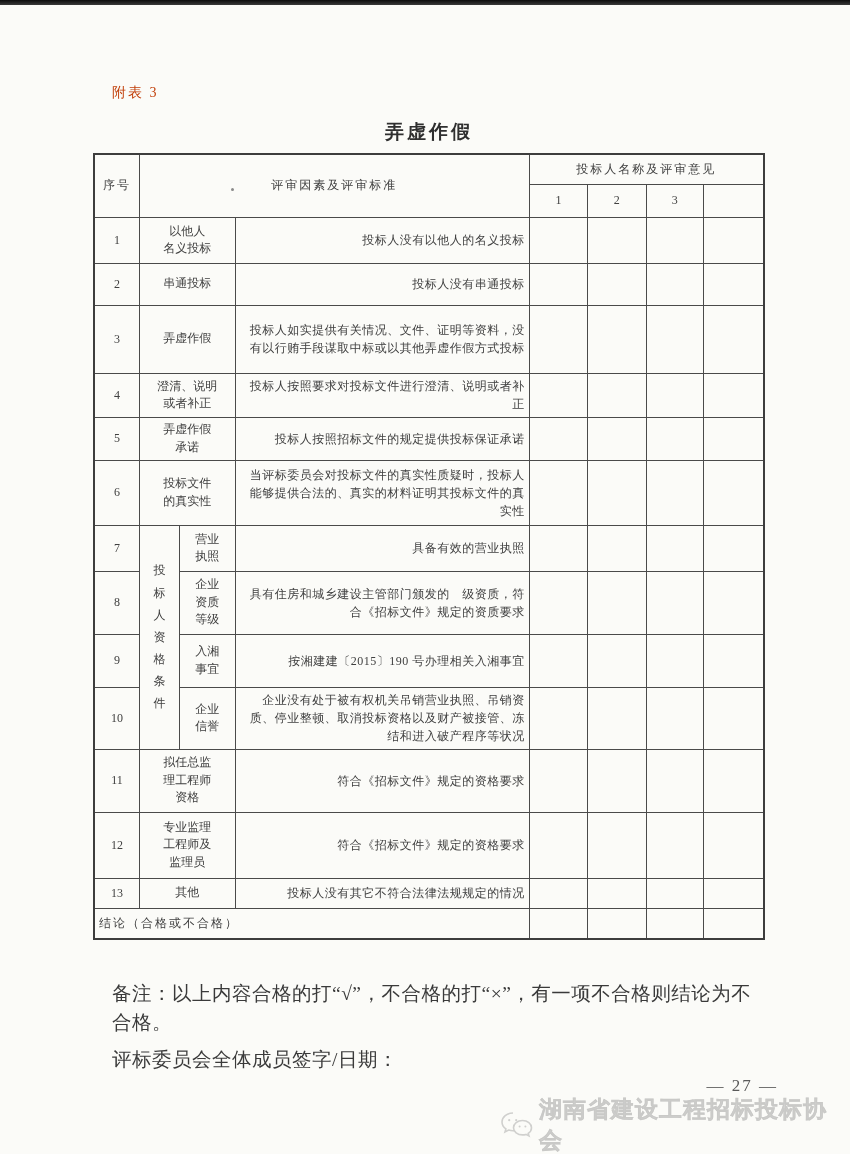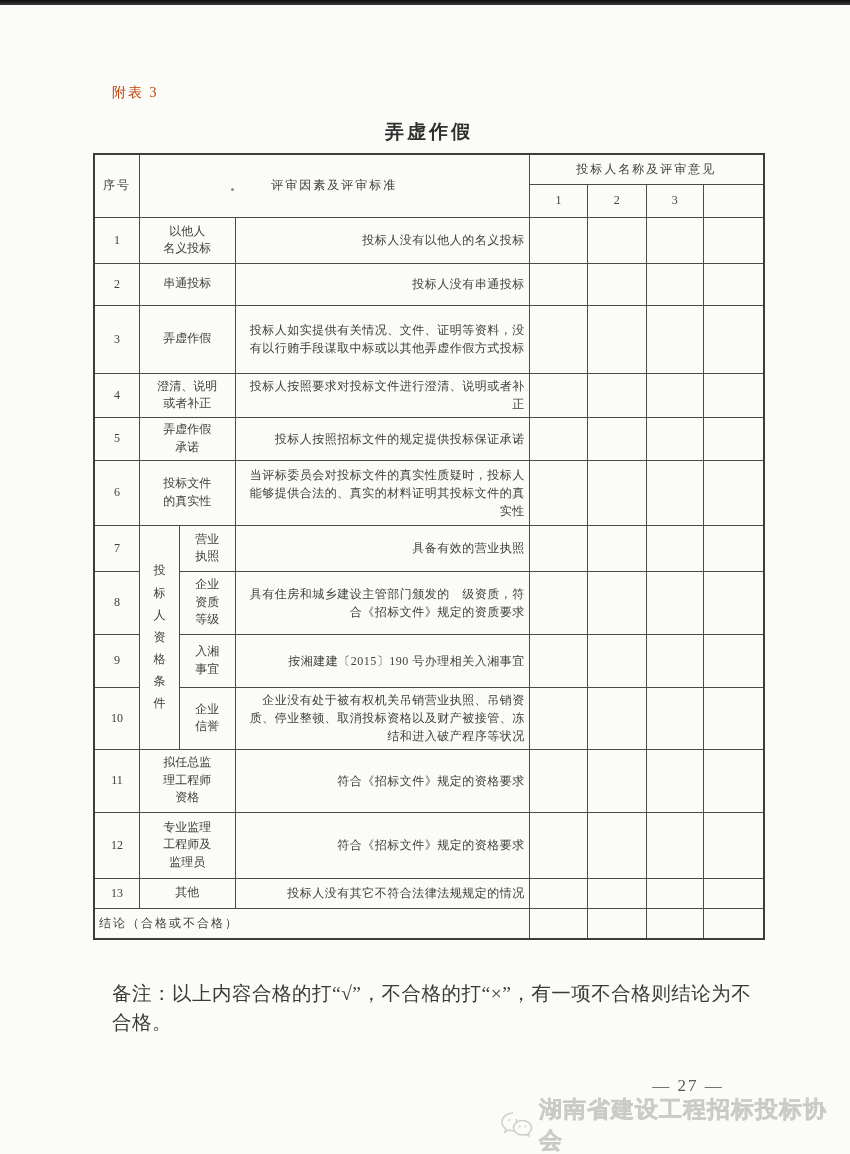--- a/index.html
+++ b/index.html
@@ -74,21 +74,21 @@
   }
   .notes {
     position: absolute; left: 112px; top: 980px; width: 655px;
     font-size: 19.5px; line-height: 1.48; color: #3a3a3a;
     letter-spacing: 0.5px;
   }
   .notes p { margin: 0 0 4px 0; }
   .notes .sig { margin-top: 8px; }
   .page-number {
     position: absolute; left: 598px; top: 1076px; width: 180px;
-    text-align: center; font-size: 17px; color: #5a5a5a; letter-spacing: 2px;
+    text-align: right; font-size: 17px; color: #5a5a5a; letter-spacing: 2px;
   }
   .watermark {
     position: absolute; left: 500px; top: 1094px;
     display: flex; align-items: center; gap: 5px;
     color: #d2d2d0;
   }
   .watermark .wm-text {
     font-size: 23px; letter-spacing: 1px; font-weight: bold;
     -webkit-text-stroke: 0.4px #c9c9c7;
   }
@@ -267,20 +267,21 @@
         <td></td>
         <td></td>
     </tr>
   </tbody>
 </table>
 
 <div class="stray-dot"></div>
 
 <div class="notes">
   <p>备注：以上内容合格的打“√”，不合格的打“×”，有一项不合格则结论为不合格。</p>
+  <p class="sig">评标委员会全体成员签字/日期：</p>
 </div>
 
 <div class="page-number">— 27 —</div>
 
 <div class="watermark">
   <span class="wm-icon">
     <svg width="34" height="28" viewBox="0 0 34 28">
       <path d="M13 2 C6.9 2 2 6 2 11 c0 2.8 1.5 5.2 3.9 6.9 L5 21 l3.6-1.9 c1.3 0.4 2.8 0.7 4.4 0.7 0.4 0 0.8 0 1.2-0.1" fill="none" stroke="#d0d0ce" stroke-width="1.6"></path>
       <circle cx="9.2" cy="9.2" r="1.1" fill="#d0d0ce"></circle>
       <circle cx="16.2" cy="9.2" r="1.1" fill="#d0d0ce"></circle>

